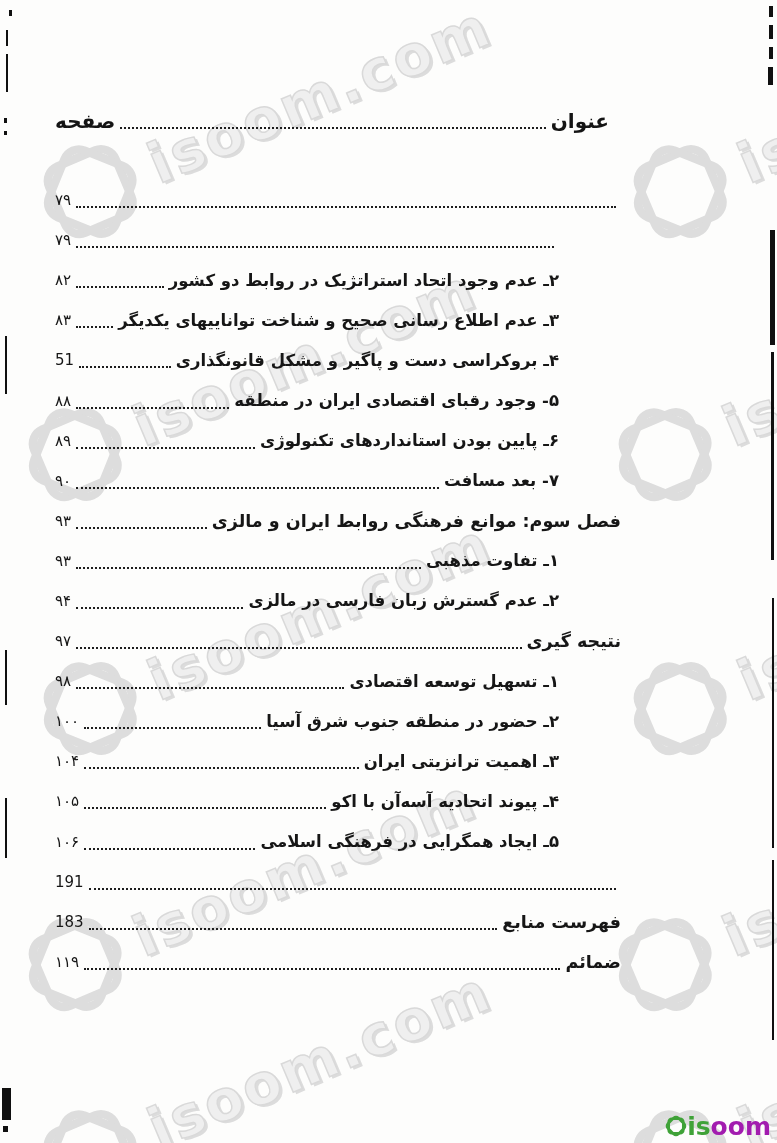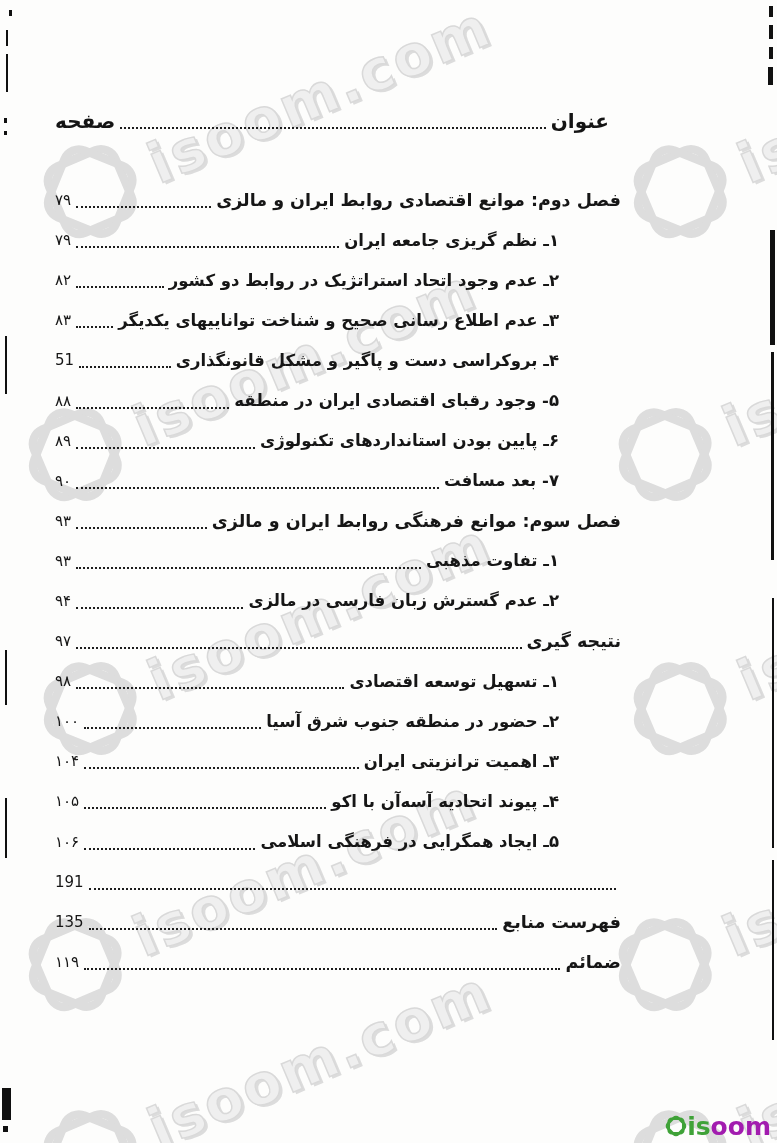--- a/index.html
+++ b/index.html
@@ -150,26 +150,24 @@
 
 <div class="content">
 
   <div class="hrow">
     <span class="t">عنوان</span>
     <span class="leader"></span>
     <span class="n" style="font-size:20px">صفحه</span>
   </div>
 
   <div class="row lvl0">
-    <span class="t">فصل دوم: موانع اقتصادی روابط ایران و مالزی</span>
     <span class="leader"></span>
     <span class="n">۷۹</span>
   </div>
   <div class="row lvl1">
-    <span class="t">۱ـ نظم گریزی جامعه ایران</span>
     <span class="leader"></span>
     <span class="n">۷۹</span>
   </div>
   <div class="row lvl1">
     <span class="t">۲ـ عدم وجود اتحاد استراتژیک در روابط دو کشور</span>
     <span class="leader"></span>
     <span class="n">۸۲</span>
   </div>
   <div class="row lvl1">
     <span class="t">۳ـ عدم اطلاع رسانی صحیح و شناخت تواناییهای یکدیگر</span>
@@ -241,21 +239,21 @@
     <span class="leader"></span>
     <span class="n">۱۰۶</span>
   </div>
   <div class="row lvl0">
     <span class="leader"></span>
     <span class="n">191</span>
   </div>
   <div class="row lvl0">
     <span class="t">فهرست منابع</span>
     <span class="leader"></span>
-    <span class="n">135</span>
+    <span class="n">183</span>
   </div>
   <div class="row lvl0">
     <span class="t">ضمائم</span>
     <span class="leader"></span>
     <span class="n">۱۱۹</span>
   </div>
 </div>
 
 <div class="mark" style="left:9px;top:10px;width:3px;height:6px;"></div>
 <div class="mark" style="left:6px;top:30px;width:2px;height:16px;"></div>

